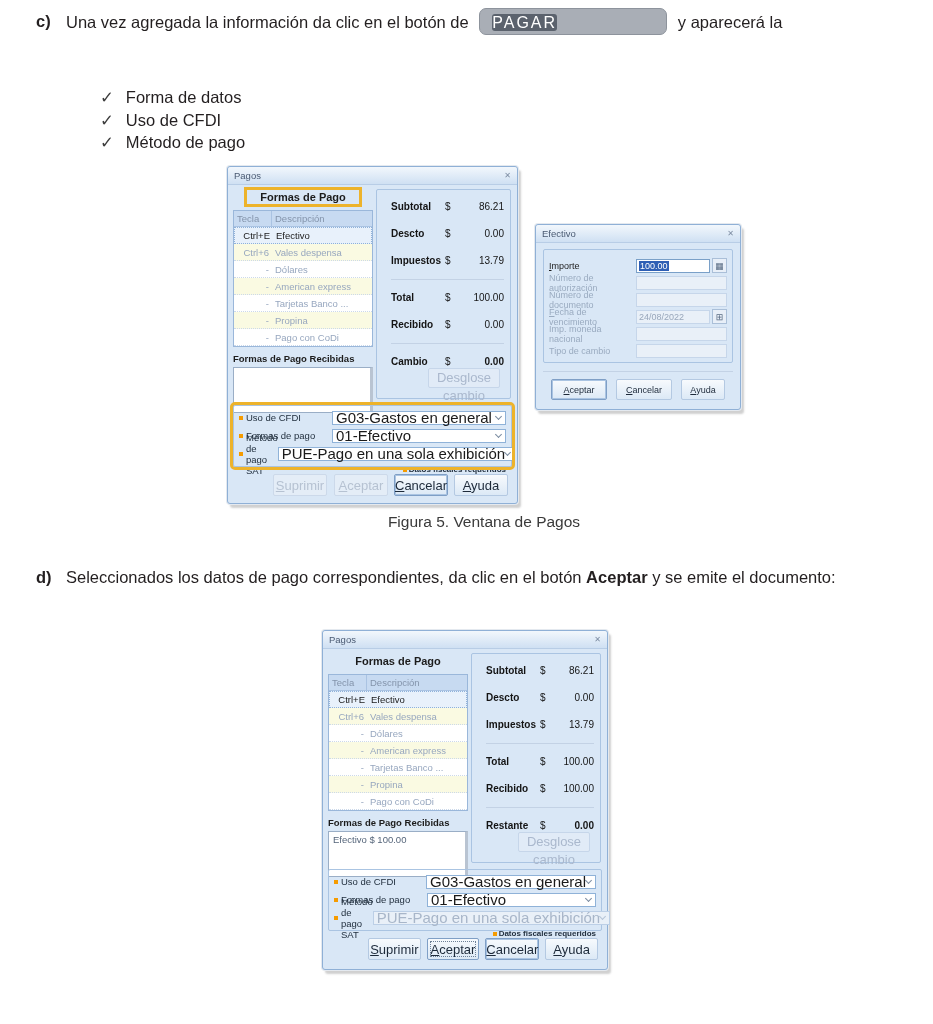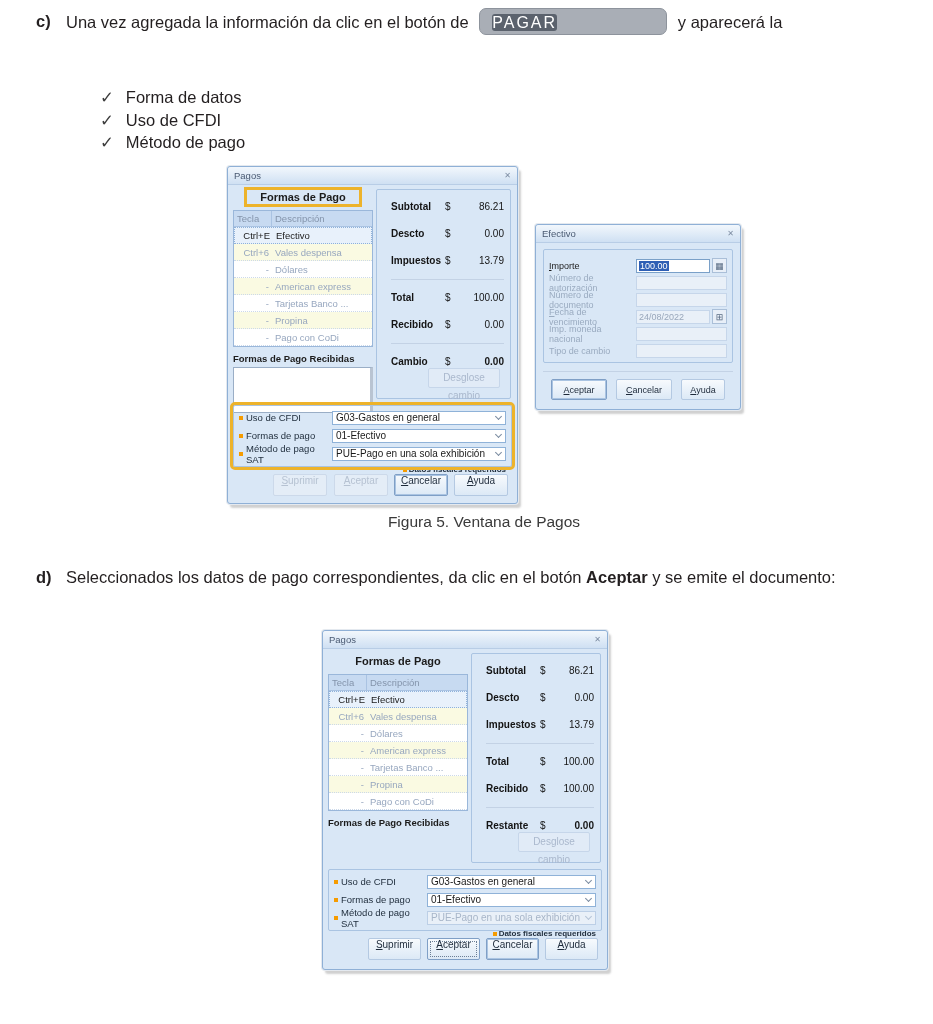--- a/index.html
+++ b/index.html
@@ -47,37 +47,37 @@
   .recibidas-label { margin-top:6px; font-size:9.5px; font-weight:bold; color:#1c1c1c; }
   .recibidas-box { margin-top:3px; height:46px; background:#ffffff; border:1px solid #9aaec6; border-right:3px solid #b9c4d2; font-size:9.5px; color:#55657a; padding:2px 4px; }
 
   .sum-panel { position:absolute; left:148px; right:6px; top:22px; height:210px; border:1px solid #aac4e2; border-radius:2px; padding:8px 6px 0 14px; }
   .sum-row { display:flex; height:16px; align-items:center; margin-bottom:11px; }
   .sum-label { width:54px; font-size:10px; font-weight:bold; color:#141414; }
   .sum-cur { width:14px; font-size:10px; color:#141414; }
   .sum-val { flex:1; text-align:right; font-size:10px; color:#141414; }
   .sum-sep { border-top:1px solid #c3d2e5; margin:2px 0 9px 0; }
   .sum-row.final .sum-val, .sum-row.final .sum-label { font-weight:bold; }
-  .desglose-btn { position:absolute; right:10px; bottom:10px; width:72px; height:20px; background:#e1ebf7; border:1px solid #c6d6ea; border-radius:2px; font-size:10px; color:#aab8cd; text-align:center; line-height:18px; }
+  .desglose-btn { position:absolute; right:10px; bottom:10px; width:72px; height:20px; background:#e1ebf7; border:1px solid #c6d6ea; border-radius:2px; font-size:13px; color:#aab8cd; text-align:center; line-height:18px; }
 
   .combo-group { position:absolute; left:5px; right:5px; top:238px; height:62px; border:1px solid #aac4e2; border-radius:2px; padding:4px 5px 0 5px; }
   .combo-group.hl { outline:3px solid #edb32b; }
   .combo-row { display:flex; align-items:center; height:15px; margin-bottom:3px; }
   .req { width:4px; height:4px; background:#f59b00; margin-right:3px; flex:none; }
   .combo-label { width:86px; font-size:9.5px; color:#22303f; }
-  .combo { flex:1; height:14px; background:#ffffff; border:1px solid #8fb2d8; display:flex; align-items:center; font-size:10px; color:#1a1a1a; padding:0 3px; }
+  .combo { flex:1; height:14px; background:#ffffff; border:1px solid #8fb2d8; display:flex; align-items:center; font-size:15px; color:#1a1a1a; padding:0 3px; }
   .combo .cval { flex:1; overflow:hidden; white-space:nowrap; }
   .combo .chev { width:5px; height:5px; border-right:1.2px solid #7a8ba0; border-bottom:1.2px solid #7a8ba0; transform:rotate(45deg); margin:-2px 1px 0 0; flex:none; }
   .combo.dis { background:#e9f0f8; color:#a8b6c9; border-color:#bccfe6; }
   .combo.dis .chev { border-color:#b4c3d6; }
   .fiscal-note { display:flex; justify-content:flex-end; align-items:center; height:11px; font-size:8px; font-weight:bold; color:#22303f; }
   .fiscal-note .req { width:4px; height:4px; margin-right:2px; }
 
   .btn-row { position:absolute; left:5px; right:5px; top:305px; height:26px; display:flex; align-items:center; }
-  .w-btn { width:54px; height:22px; background:linear-gradient(#f7fafd,#dce9f6); border:1px solid #b4c9e2; border-radius:2px; font-size:10px; color:#1d2a3a; display:flex; align-items:flex-start; justify-content:center; }
+  .w-btn { width:54px; height:22px; background:linear-gradient(#f7fafd,#dce9f6); border:1px solid #b4c9e2; border-radius:2px; font-size:13px; color:#1d2a3a; display:flex; align-items:center; justify-content:center; }
   .w-btn span { display:block; }
   .w-btn span::first-letter { text-decoration:underline; }
   .w-btn.dis { color:#b6c2d2; border-color:#ccd9ea; background:#e4edf7; }
   .w-btn.default { border:1px solid #7f9fc6; box-shadow:0 0 0 1px #aac4e2 inset; }
   .w-btn.focus { border:1px solid #7f9fc6; outline:1px dotted #6c7f96; outline-offset:-4px; }
   .w-btn.left { margin-left:40px; }
   .w-btn.g { margin-left:6px; }
   .btn-spacer { flex:1; }
 
   
@@ -364,20 +364,21 @@
         <div class="fp-row alt">
             <span class="k">-</span>
             <span class="d">Propina</span>
           </div>
         <div class="fp-row">
             <span class="k">-</span>
             <span class="d">Pago con CoDi</span>
           </div>
       </div>
       <div class="recibidas-label">Formas de Pago Recibidas</div>
+      <div class="recibidas-box"><span>Efectivo $ 100.00</span></div>
     </div>
 
     <div class="sum-panel">
       <div class="sum-row">
           <span class="sum-label">Subtotal</span>
           <span class="sum-cur">$</span>
           <span class="sum-val">86.21</span>
         </div>
       <div class="sum-row">
           <span class="sum-label">Descto</span>

